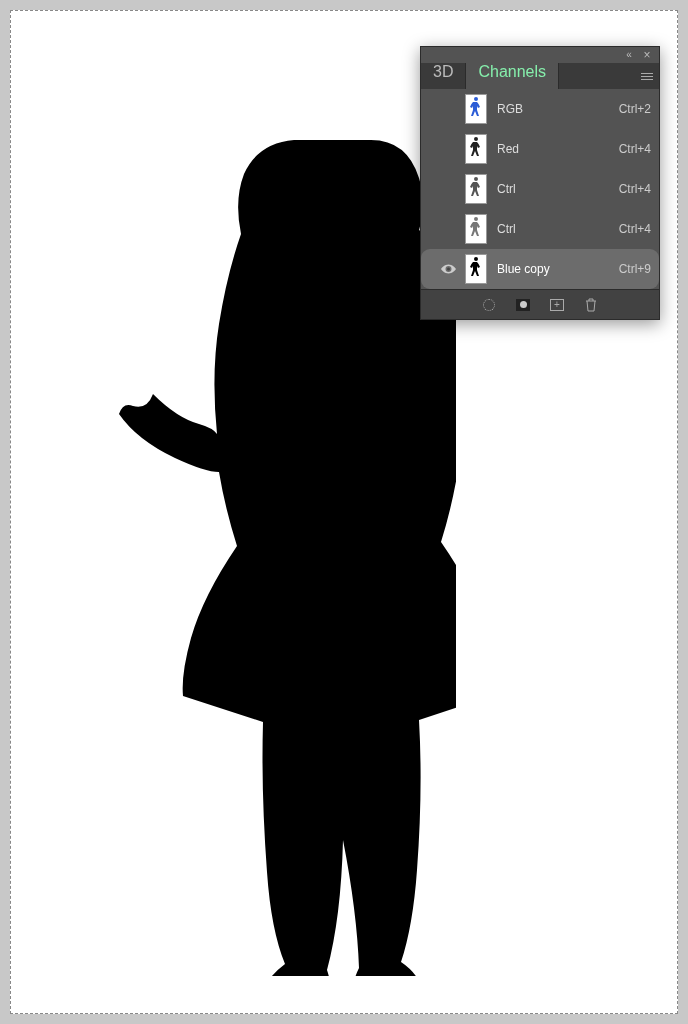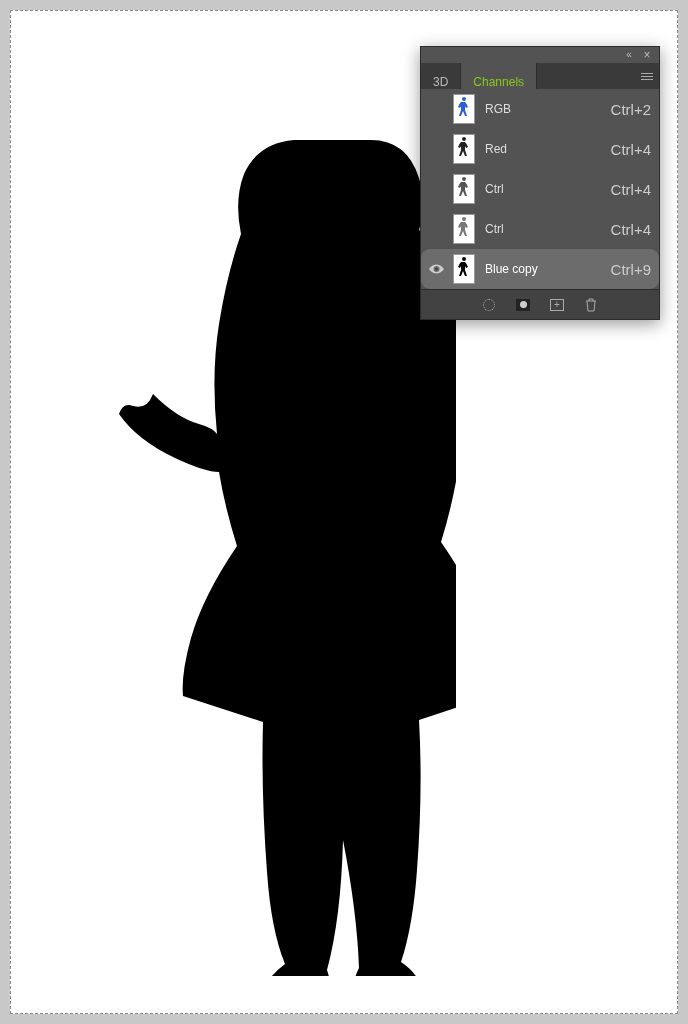--- a/index.html
+++ b/index.html
@@ -52,59 +52,59 @@
   }
   .close-x { font-size: 12px; }
   .tabs {
     display: flex;
     background: #3a3a3a;
     align-items: stretch;
     height: 26px;
   }
   .tab {
     padding: 0 12px;
-    display: flex; align-items: flex-end;
+    display: flex; align-items: flex-start;
     color: #bbb;
-    font-size: 12px;
+    font-size: 16px;
     border-right: 1px solid #2b2b2b;
   }
-  .tab.active { background: #535353; color: #84cc16; }
+  .tab.active { background: #535353; color: #86efac; }
   .tab-menu {
     margin-left: auto;
     width: 24px;
     display: flex; align-items: center; justify-content: center;
     color: #aaa;
   }
   .hamburger { display: inline-block; width: 12px; }
   .hamburger span { display:block; height:1px; background:#aaa; margin:2px 0; }
   .rows { }
   .row {
     display: flex;
     align-items: center;
     height: 40px;
-    padding: 0 8px 0 4px;
+    padding: 0 8px 0 16px;
     gap: 6px;
     color: #ddd;
   }
   .row.selected { background: #6c6c6c; color: #fff; border-radius: 9px; }
   .eye {
     width: 22px;
     display: flex; align-items: center; justify-content: center;
     color: #ccc;
   }
   .thumb {
     width: 22px; height: 30px;
     background: #fff;
     border: 1px solid #999;
     display: flex; align-items: center; justify-content: center;
     flex-shrink: 0;
   }
   .thumb svg { width: 14px; height: 26px; }
   .row-label { flex: 1; padding-left: 4px; font-size: 12px; }
-  .row-shortcut { color: #ccc; font-size: 15px; }
+  .row-shortcut { color: #ccc; font-size: 12px; }
   .panel-footer {
     background: #424242;
     border-top: 1px solid #2b2b2b;
     height: 30px;
     display: flex;
     align-items: center;
     justify-content: center;
     gap: 18px;
     color: #bbb;
   }

